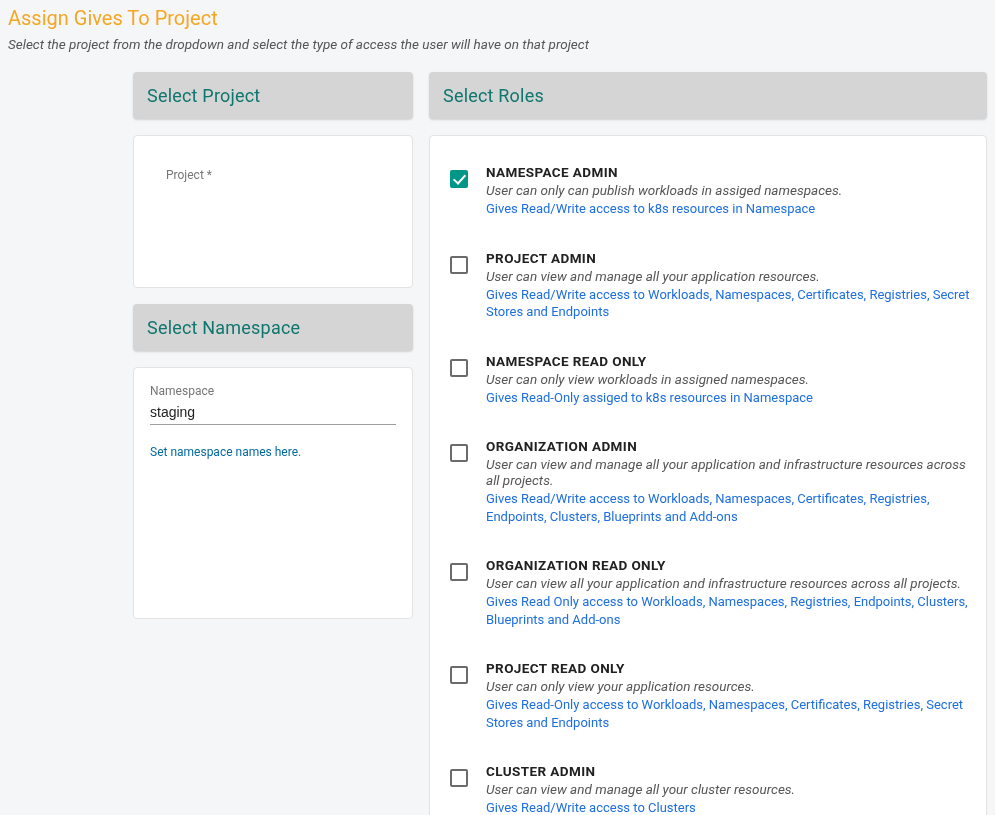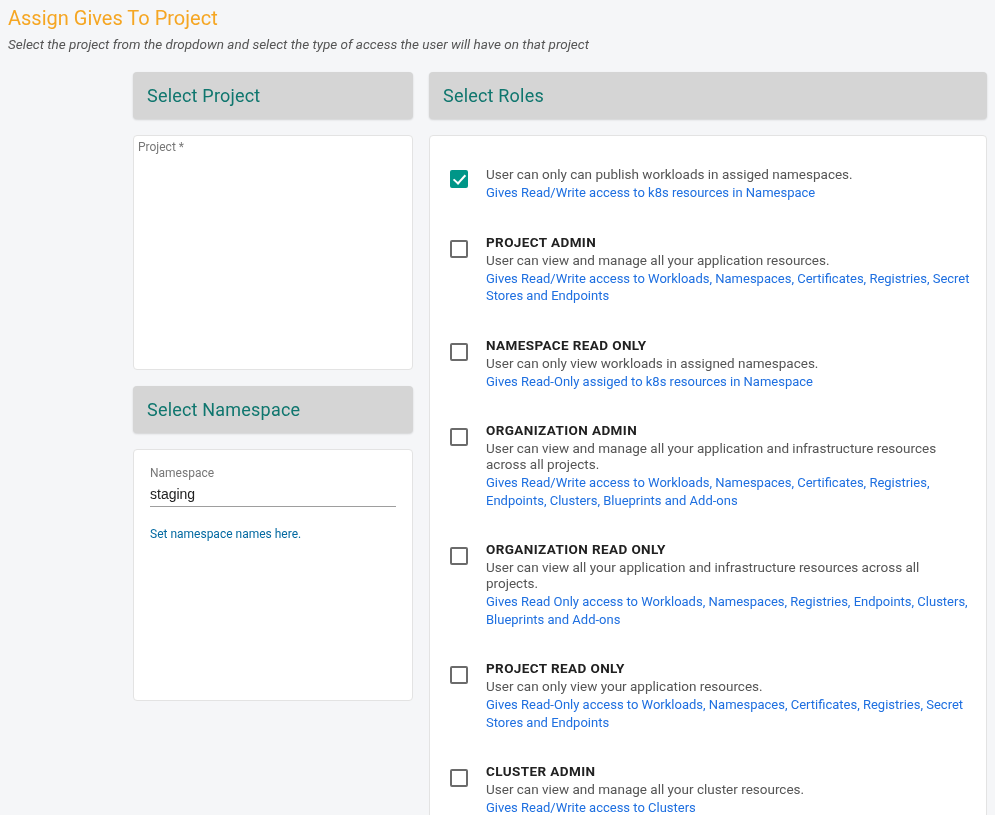--- a/index.html
+++ b/index.html
@@ -46,21 +46,21 @@
   .card {
     background: #fff;
     border: 1px solid #e3e3e3;
     border-radius: 4px;
   }
   .left-col {
     display: flex;
     flex-direction: column;
     gap: 16px;
   }
-  .card-project { height: 235px; padding: 4px; }
+  .card-project { height: 153px; padding: 32px; }
   .card-namespace { height: 252px; padding: 16px; }
 
   
   .field-label {
     font-size: 12px;
     color: #777;
     display: block;
     margin-bottom: 2px;
   }
   .select-row {
@@ -131,20 +131,21 @@
   }
   .role-body { flex: 1 1 auto; }
   .role-title {
     font-size: 13.5px;
     font-weight: 700;
     letter-spacing: .4px;
     color: #212121;
   }
   .role-desc {
     font-size: 13.5px;
+    font-style: italic;
     color: #555;
     margin-top: 2px;
   }
   .role-detail {
     font-size: 13px;
     color: #1e6fe0;
     margin-top: 2px;
     line-height: 1.35;
   }
 </style>
@@ -173,20 +174,21 @@
       </div>
     </div>
 
     <div class="right-col">
       <div class="panel-header">Select Roles</div>
       <div class="card roles-card" id="roles-card" style="margin-top:16px;">
 
       <div class="role-row">
             <div class="cb checked"></div>
             <div class="role-body">
+              <div class="role-title">NAMESPACE ADMIN</div>
               <div class="role-desc">User can only can publish workloads in assiged namespaces.</div>
               <div class="role-detail">Gives Read/Write access to k8s resources in Namespace</div>
             </div>
           </div>
           <div class="role-row">
             <div class="cb"></div>
             <div class="role-body">
               <div class="role-title">PROJECT ADMIN</div>
               <div class="role-desc">User can view and manage all your application resources.</div>
               <div class="role-detail">Gives Read/Write access to Workloads, Namespaces, Certificates, Registries, Secret Stores and Endpoints</div>

